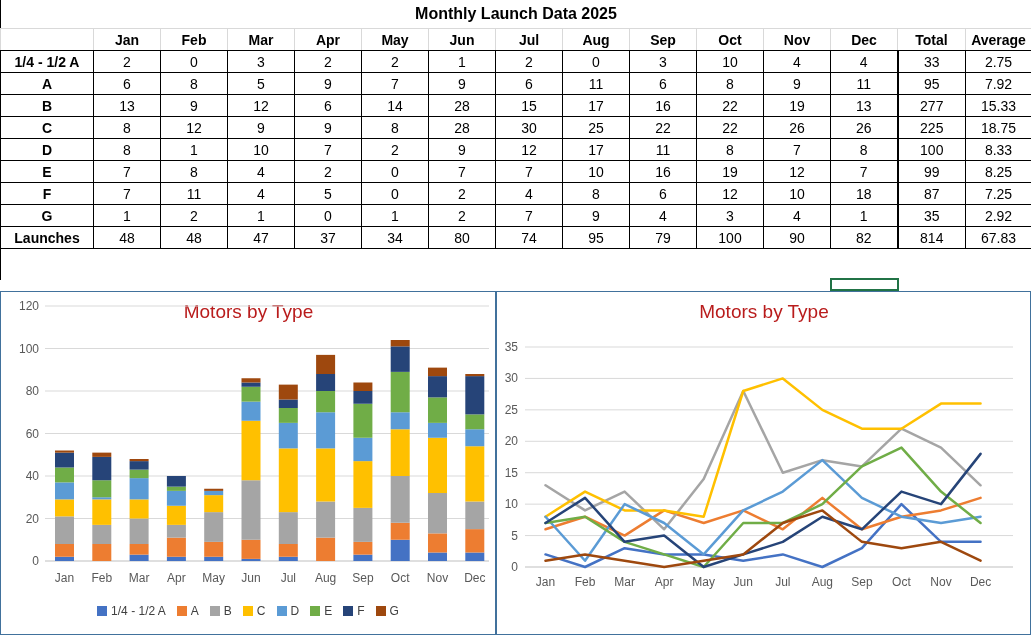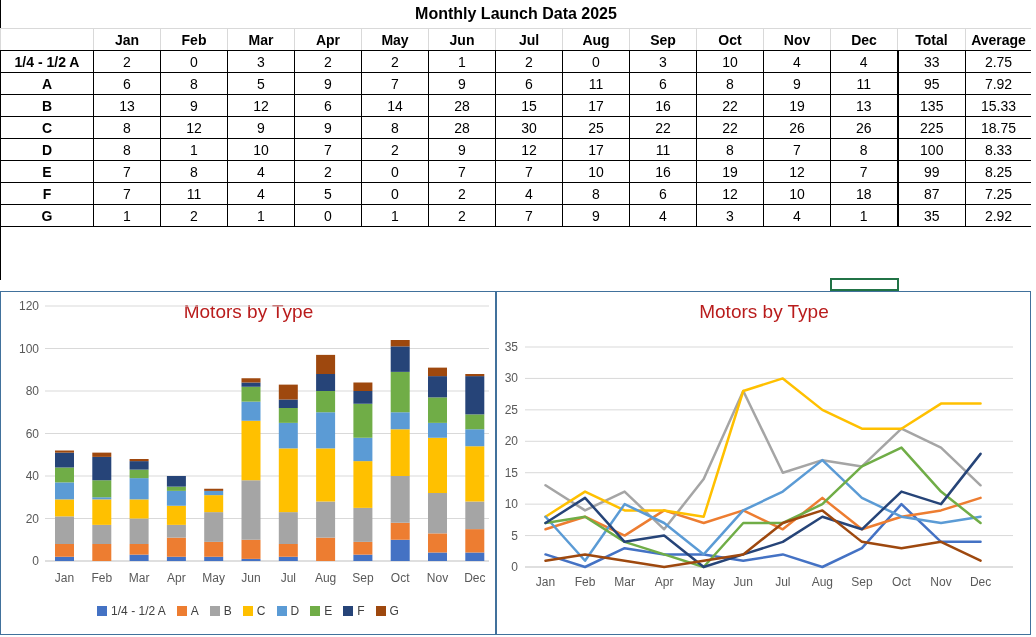--- a/index.html
+++ b/index.html
@@ -121,21 +121,21 @@
           <td class="c">12</td>
           <td class="c">6</td>
           <td class="c">14</td>
           <td class="c">28</td>
           <td class="c">15</td>
           <td class="c">17</td>
           <td class="c">16</td>
           <td class="c">22</td>
           <td class="c">19</td>
           <td class="c">13</td>
-          <td class="c tot">135</td>
+          <td class="c tot">277</td>
           <td class="c">15.33</td>
         </tr>
         <tr>
           <td class="rl">C</td>
           <td class="c">8</td>
           <td class="c">12</td>
           <td class="c">9</td>
           <td class="c">9</td>
           <td class="c">8</td>
           <td class="c">28</td>
@@ -208,20 +208,37 @@
           <td class="c">1</td>
           <td class="c">2</td>
           <td class="c">7</td>
           <td class="c">9</td>
           <td class="c">4</td>
           <td class="c">3</td>
           <td class="c">4</td>
           <td class="c">1</td>
           <td class="c tot">35</td>
           <td class="c">2.92</td>
+        </tr>
+        <tr>
+          <td class="rl">Launches</td>
+          <td class="c">48</td>
+          <td class="c">48</td>
+          <td class="c">47</td>
+          <td class="c">37</td>
+          <td class="c">34</td>
+          <td class="c">80</td>
+          <td class="c">74</td>
+          <td class="c">95</td>
+          <td class="c">79</td>
+          <td class="c">100</td>
+          <td class="c">90</td>
+          <td class="c">82</td>
+          <td class="c tot">814</td>
+          <td class="c">67.83</td>
         </tr>
       </tbody>
   </table>
 
   <div class="sel-cell" id="selCell" style="border: 2px solid rgb(33, 115, 70);"></div>
 
   <div class="chart chart-bar">
     <div class="chart-title">Motors by Type</div>
     <svg id="barSvg" width="494" height="342" viewBox="0 0 494 342">
         <line x1="44" x2="488" y1="269" y2="269" stroke="#BFBFBF" stroke-width="1"></line>

